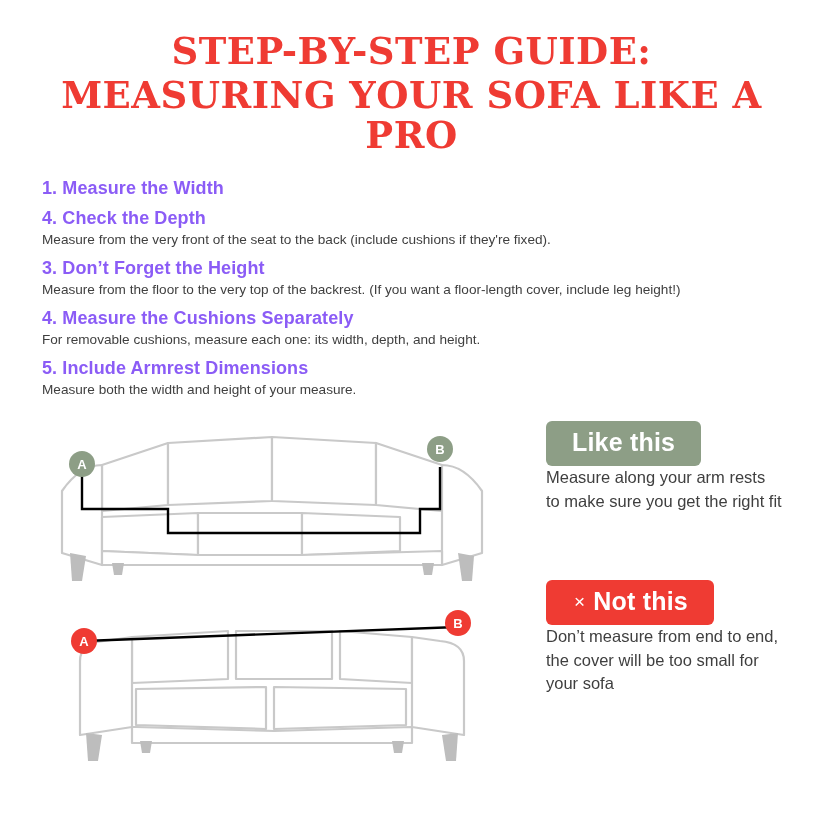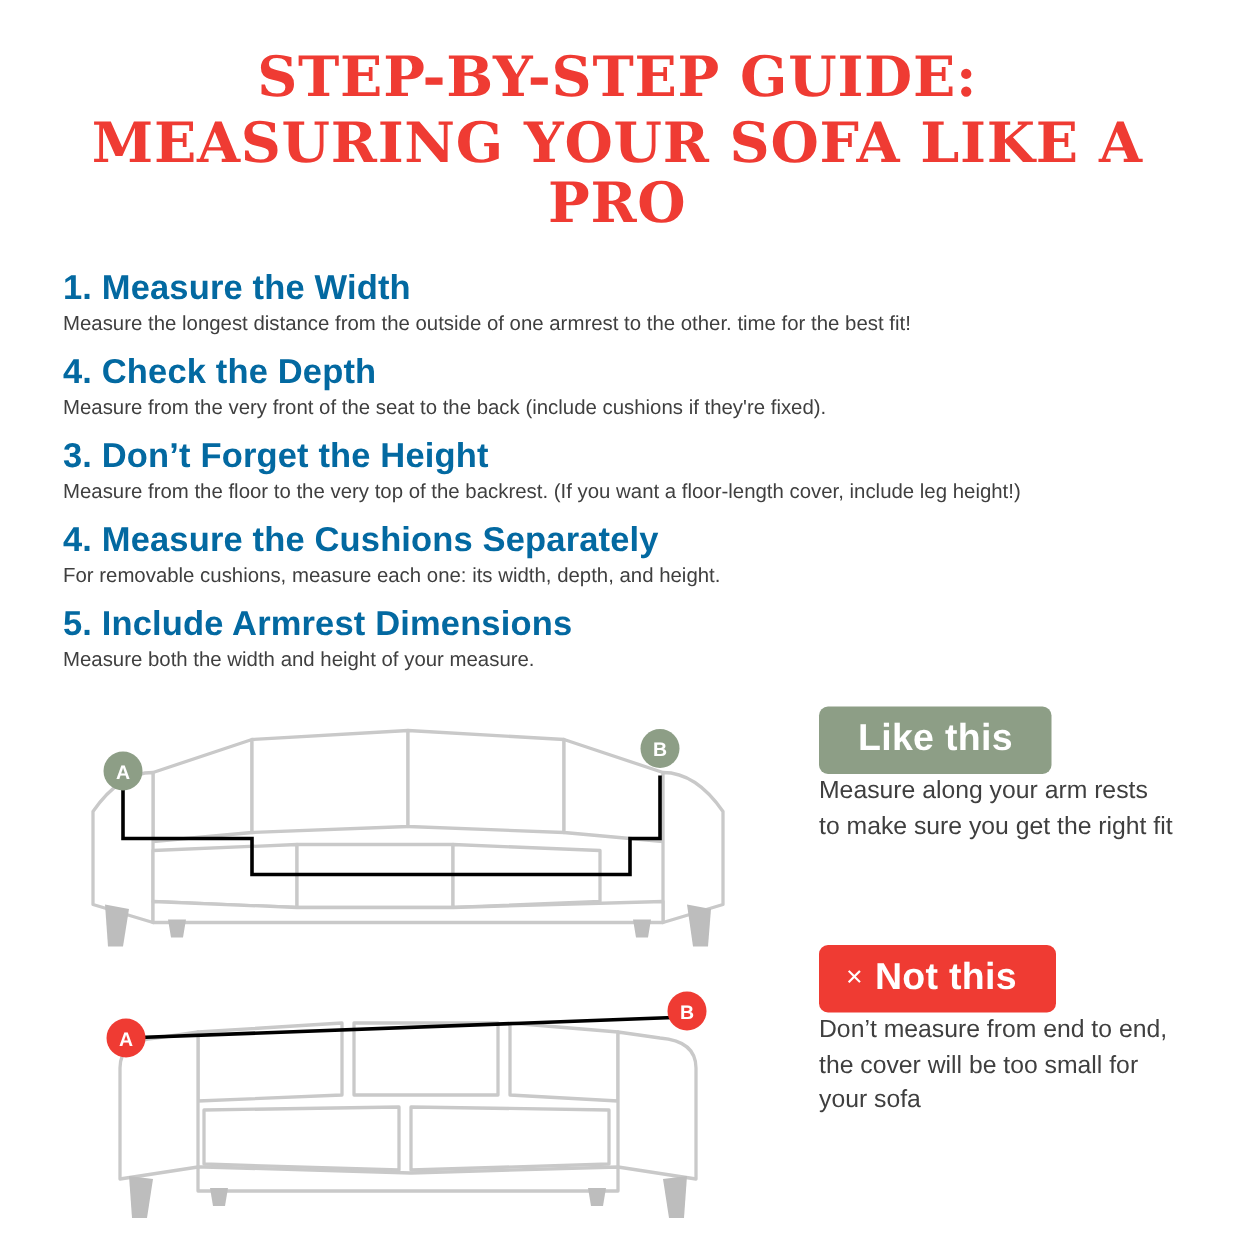--- a/index.html
+++ b/index.html
@@ -46,22 +46,22 @@
 
   
   .steps {
     margin-top: 22px;
     padding-left: 2px;
   }
   .step {
     margin-bottom: 9px;
   }
   .step-title {
-    color: #0369a1;
-    font-size: 23px;
+    color: #8b5cf6;
+    font-size: 18px;
     font-weight: bold;
     margin: 0 0 3px 0;
     letter-spacing: 0.1px;
   }
   .step-text {
     color: #3f3f3f;
     font-size: 13.6px;
     margin: 0;
     line-height: 1.25;
   }
@@ -99,21 +99,21 @@
     font-weight: bold;
     padding: 7px 26px 9px 26px;
     border-radius: 6px;
     letter-spacing: 0.2px;
   }
   .pill.good {
     background: #8d9e86;
   }
   .pill.bad {
     background: #ef3b33;
-    padding-left: 18px;
+    padding-left: 28px;
   }
   .pill .x-icon {
     font-size: 19px;
     font-weight: normal;
     margin-right: 8px;
     position: relative;
     top: -2px;
   }
   .advice-text {
     margin: 0 auto 0 auto;
@@ -136,21 +136,20 @@
 <div class="page">
 
   <div class="heading">
     <div class="line line1">STEP-BY-STEP GUIDE:</div>
     <div class="line line2">MEASURING YOUR SOFA LIKE A PRO</div>
   </div>
 
   <div class="steps">
     <div class="step">
       <p class="step-title">1. Measure the Width</p>
-      <p class="step-text">Measure the longest distance from the outside of one armrest to the other. time for the best fit!</p>
     </div>
     <div class="step">
       <p class="step-title">4. Check the Depth</p>
       <p class="step-text">Measure from the very front of the seat to the back (include cushions if they're fixed).</p>
     </div>
     <div class="step">
       <p class="step-title">3.  Don’t Forget the Height</p>
       <p class="step-text">Measure from the floor to the very top of the backrest. (If you want a floor-length cover, include leg height!)</p>
     </div>
     <div class="step">

